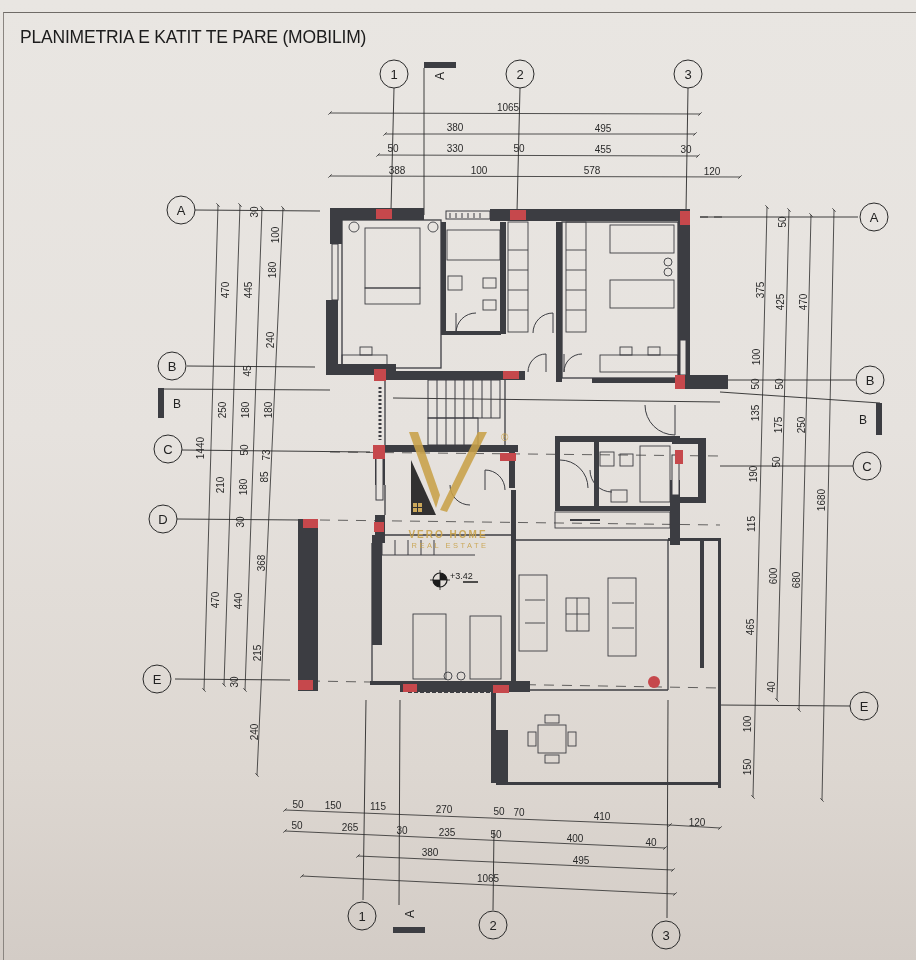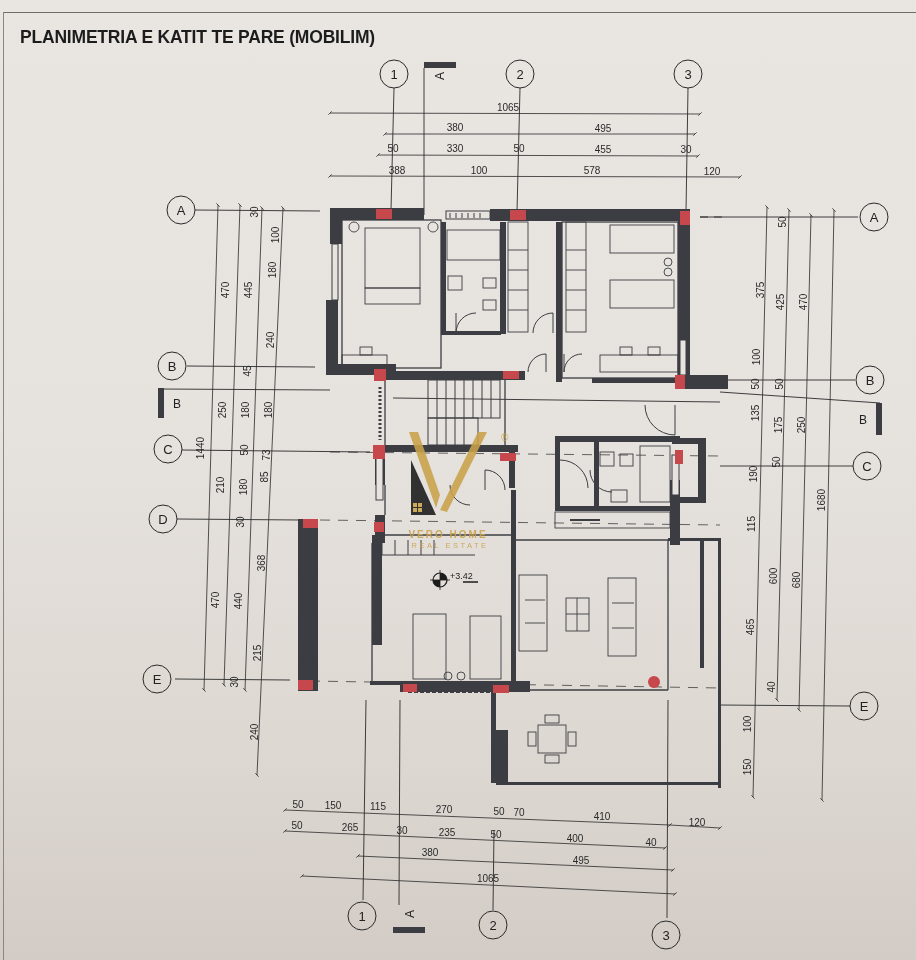--- a/index.html
+++ b/index.html
@@ -1,20 +1,20 @@
 <!DOCTYPE html>
 <html><head>
 <meta charset="utf-8">
 <style>
   html, body { margin:0; padding:0; }
   body { width:916px; height:960px; overflow:hidden; background:#d8d2cc; font-family:"Liberation Sans", sans-serif; }
   #sheet { position:absolute; left:0; top:0; width:916px; height:960px;
     background: linear-gradient(180deg, #e9e6e2 0%, #e6e2de 45%, #ddd7d1 80%, #d3ccc6 100%); }
   #sheet-border { position:absolute; left:3px; top:12px; width:913px; height:948px; border-top:1.5px solid #6f6b67; border-left:1.5px solid #8a8580; }
-  #title { position:absolute; left:20px; top:27px; font-size:17.5px; font-weight:bold; color:#1c1c1c; letter-spacing:-0.2px; }
+  #title { position:absolute; left:20px; top:27px; font-size:17.5px; font-weight:normal; color:#1c1c1c; letter-spacing:-0.2px; }
   svg { position:absolute; left:0; top:0; }
   .dim { font-family:"Liberation Sans", sans-serif; font-size:10px; fill:#2a2a2a; }
   .grid-label { font-family:"Liberation Sans", sans-serif; font-size:13px; fill:#222; }
   .sect-label { font-family:"Liberation Sans", sans-serif; font-size:12px; fill:#222; }
   .wm1 { font-family:"Liberation Sans", sans-serif; font-size:10px; fill:#c9a24a; letter-spacing:2px; font-weight:bold; }
   .wm2 { font-family:"Liberation Sans", sans-serif; font-size:7.5px; fill:#c9a24a; letter-spacing:2.5px; }
   .lvl { font-family:"Liberation Sans", sans-serif; font-size:9px; fill:#1c1c1c; }
 </style>
 </head>
 <body>

